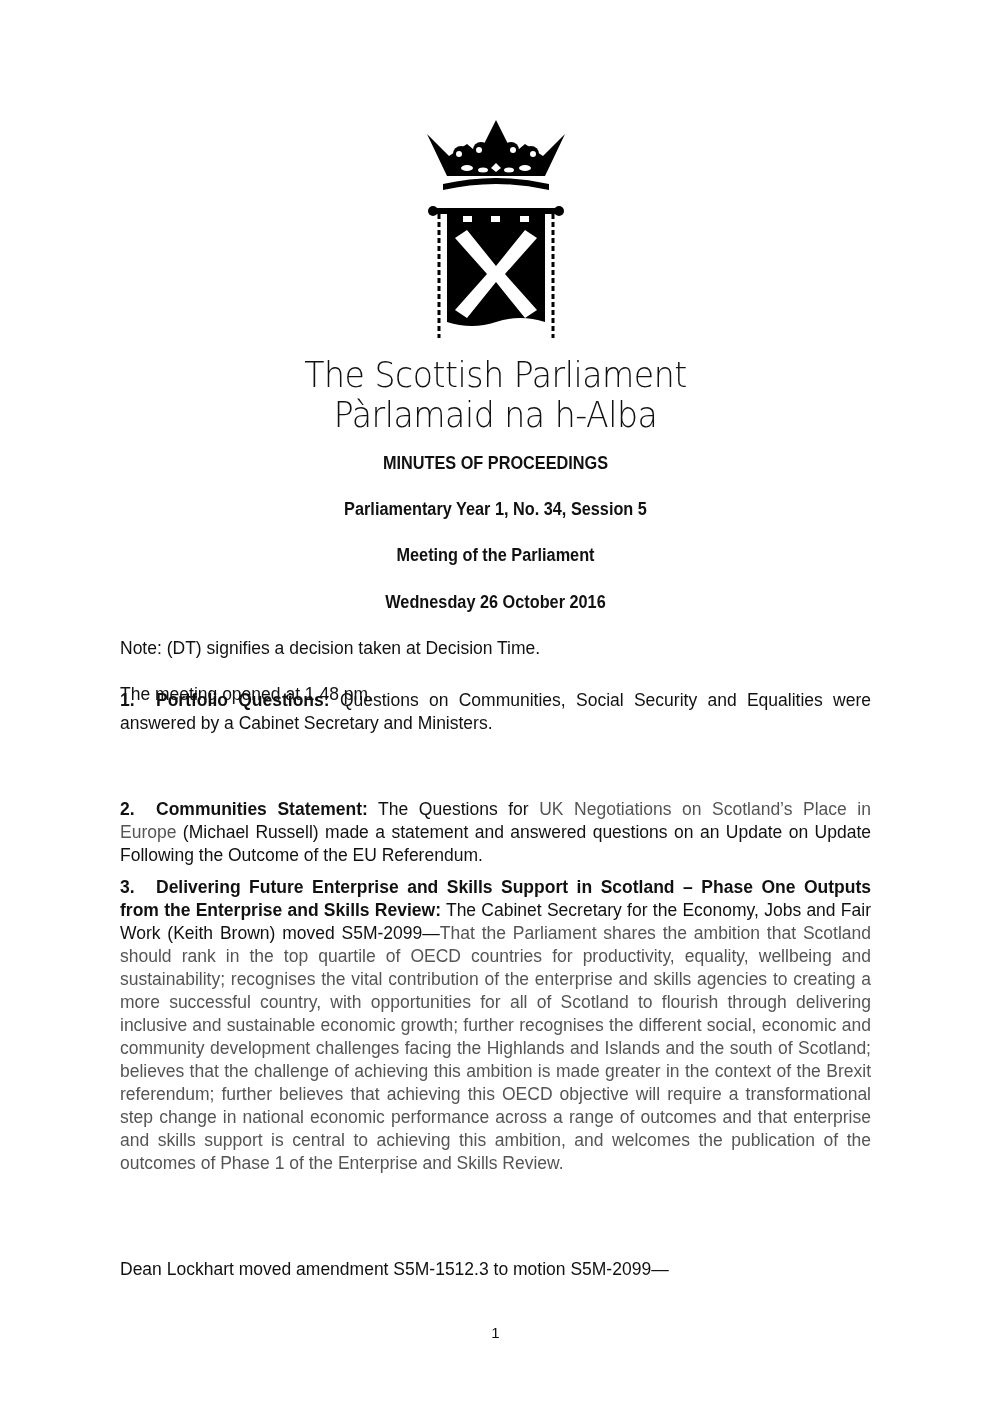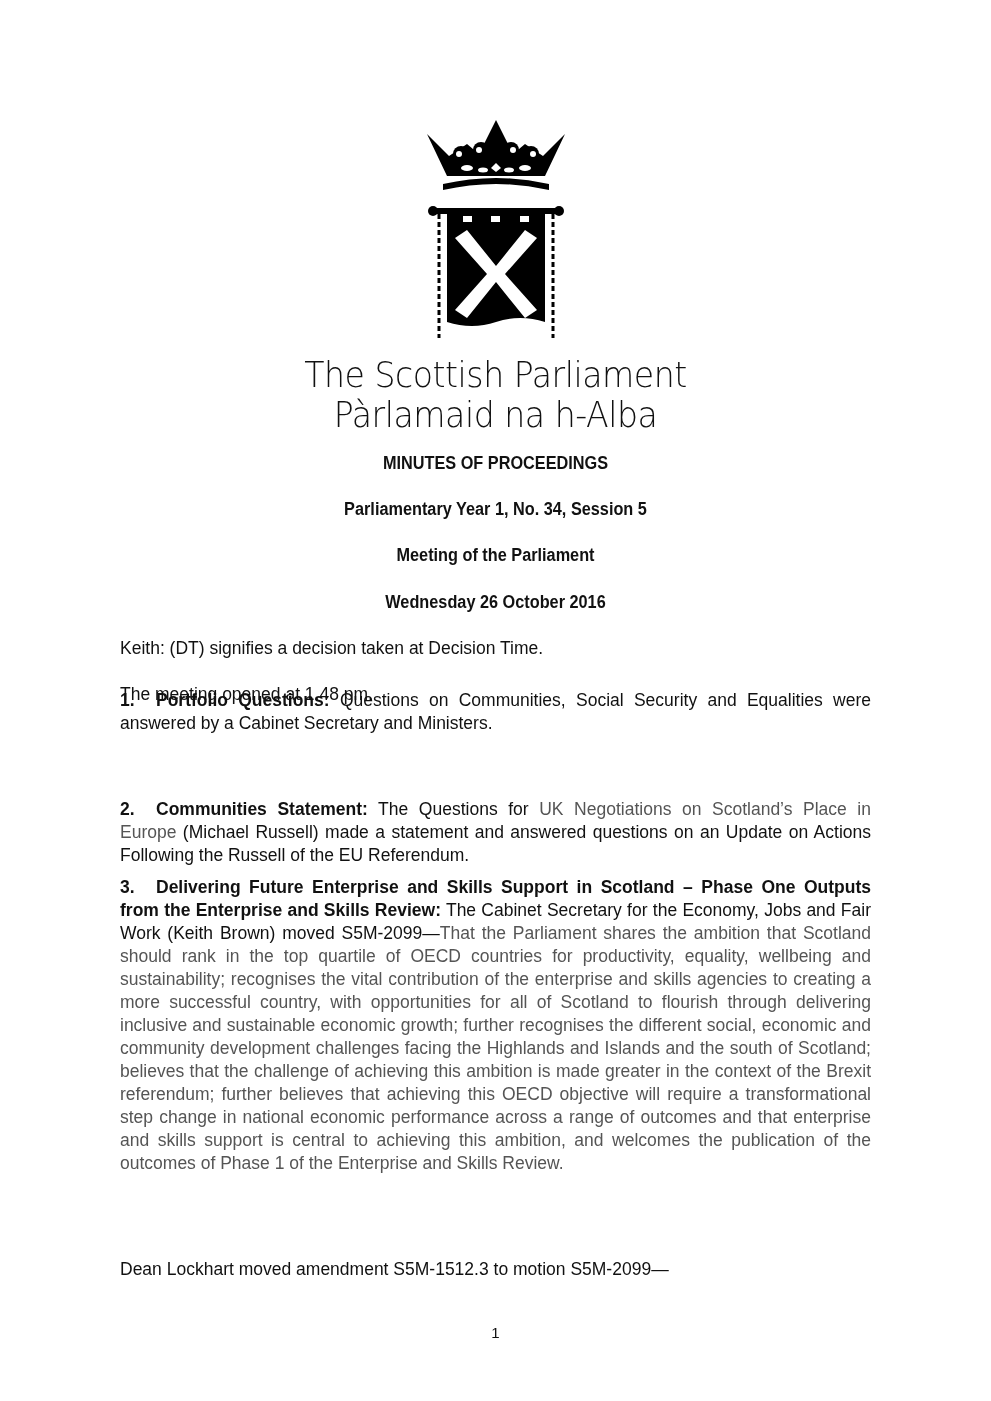--- a/index.html
+++ b/index.html
@@ -59,29 +59,29 @@
 </div>
 
 <div class="wordmark wm1">The Scottish Parliament</div>
 <div class="wordmark wm2">Pàrlamaid na h-Alba</div>
 
 <div class="heading" style="top:453px">MINUTES OF PROCEEDINGS</div>
 <div class="heading" style="top:499px">Parliamentary Year 1, No. 34, Session 5</div>
 <div class="heading" style="top:545px">Meeting of the Parliament</div>
 <div class="heading" style="top:592px">Wednesday 26 October 2016</div>
 
-<div class="para" style="top:637px">Keith: (DT) signifies a decision taken at Decision Time.</div>
+<div class="para" style="top:637px">Note: (DT) signifies a decision taken at Decision Time.</div>
 <div class="para" style="top:683px">The meeting opened at 1.48 pm.</div>
 
 <div class="para" style="top:689px">
   <b><span class="num">1.</span></b><b>Portfolio Questions:</b><span> Questions on Communities, Social Security and Equalities were answered by a Cabinet Secretary and Ministers.</span>
 </div>
 
 <div class="para" style="top:798px">
-  <b><span class="num">2.</span></b><b>Communities Statement:</b><span> The Questions for </span><span class="gray">UK Negotiations on Scotland’s Place in Europe</span><span> (Michael Russell) made a statement and answered questions on an Update on Actions Following the Russell of the EU Referendum.</span>
+  <b><span class="num">2.</span></b><b>Communities Statement:</b><span> The Questions for </span><span class="gray">UK Negotiations on Scotland’s Place in Europe</span><span> (Michael Russell) made a statement and answered questions on an Update on Update Following the Outcome of the EU Referendum.</span>
 </div>
 
 <div class="para" style="top:876px">
   <b><span class="num">3.</span></b><b>Delivering Future Enterprise and Skills Support in Scotland – Phase One Outputs from the Enterprise and Skills Review:</b><span> The Cabinet Secretary for the Economy, Jobs and Fair Work (Keith Brown) moved S5M-2099—</span><span class="gray">That the Parliament shares the ambition that Scotland should rank in the top quartile of OECD countries for productivity, equality, wellbeing and sustainability; recognises the vital contribution of the enterprise and skills agencies to creating a more successful country, with opportunities for all of Scotland to flourish through delivering inclusive and sustainable economic growth; further recognises the different social, economic and community development challenges facing the Highlands and Islands and the south of Scotland; believes that the challenge of achieving this ambition is made greater in the context of the Brexit referendum; further believes that achieving this OECD objective will require a transformational step change in national economic performance across a range of outcomes and that enterprise and skills support is central to achieving this ambition, and welcomes the publication of the outcomes of Phase 1 of the Enterprise and Skills Review.</span>
 </div>
 
 <div class="para" style="top:1258px">Dean Lockhart moved amendment S5M-1512.3 to motion S5M-2099—</div>
 
 <div class="pnum">1</div>
 

